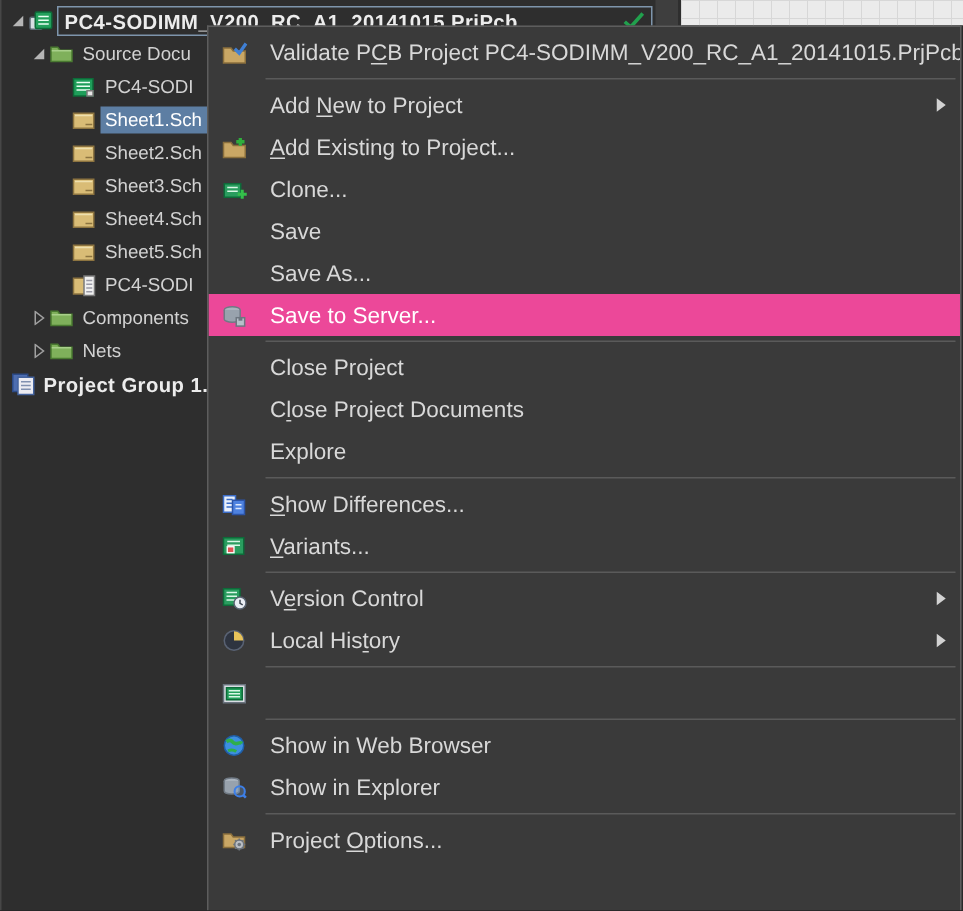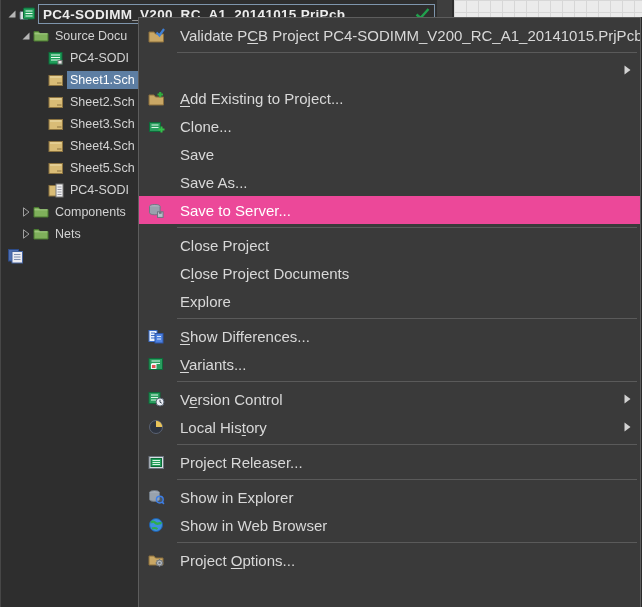--- a/index.html
+++ b/index.html
@@ -183,40 +183,42 @@
         <span class="tree-label">Nets</span>
       </div>
       <div class="tree-row bold" style="padding-left: 5px;">
         <span class="icon-slot">
           <svg width="17" height="16" viewBox="0 0 17 16">
             <rect x="1.5" y="1.5" width="10" height="11.5" fill="#4d6db0" stroke="#2c4a86"></rect>
             <rect x="5" y="3.5" width="10.5" height="11.5" fill="#ececf2" stroke="#44639e"></rect>
             <path d="M7 6.5h6.5M7 9h6.5M7 11.5h6.5" stroke="#8090b0"></path>
           </svg>
         </span>
+        <span class="tree-label">Project Group 1.</span>
       </div>
     </div>
   <div class="scroll-sliver"></div>
   <div class="grid-corner"></div>
   <div class="right-sliver"></div>
   <div class="context-menu">
       <div class="menu-item">
         <span class="mi-icon">
           <svg width="17" height="15" viewBox="0 0 17 15">
             <path d="M1 4h5l1.5 2H15.5v8H1z" fill="#c9a765" stroke="#8a6f3c"></path>
             <path d="M8.5 4.5l3 3L16 1" stroke="#3f7fd4" stroke-width="2.2" fill="none"></path>
           </svg>
         </span>
         <span class="mi-label"><span>Validate P</span><u>C</u><span>B Project PC4-SODIMM_V200_RC_A1_20141015.PrjPcb</span></span>
       </div>
       <div class="menu-sep">
         <div class="line"></div>
       </div>
       <div class="menu-item">
         <span class="mi-icon"></span>
+        <span class="mi-label"><span>Add </span><u>N</u><span>ew to Project</span></span>
         <span class="mi-arrow">
           <svg width="7" height="10" viewBox="0 0 7 10">
             <path d="M0.5 0.5l6 4.5-6 4.5z" fill="#d2d2d2"></path>
           </svg>
         </span>
       </div>
       <div class="menu-item">
         <span class="mi-icon">
           <svg width="17" height="15" viewBox="0 0 17 15">
             <path d="M1 4h5l1.5 2H15.5v8H1z" fill="#c9a765" stroke="#8a6f3c"></path>
@@ -330,46 +332,45 @@
         <div class="line"></div>
       </div>
       <div class="menu-item">
         <span class="mi-icon">
           <svg width="17" height="15" viewBox="0 0 17 15">
             <rect x="1" y="1.5" width="14.5" height="12" fill="#d9dde3" stroke="#6a737e"></rect>
             <rect x="3" y="3.5" width="10.5" height="8" fill="#23a05c" stroke="#0d6b39"></rect>
             <path d="M4.5 5.5h7.5M4.5 7.5h7.5M4.5 9.5h7.5" stroke="#d9f7e6"></path>
           </svg>
         </span>
-        <span class="mi-label">Project Releaser...</span>
-      </div>
-      <div class="menu-sep">
-        <div class="line"></div>
+      </div>
+      <div class="menu-sep">
+        <div class="line"></div>
+      </div>
+      <div class="menu-item">
+        <span class="mi-icon">
+          <svg width="16" height="16" viewBox="0 0 16 16">
+            <circle cx="8" cy="8" r="6.5" fill="#3d8fe0" stroke="#1f5fa8"></circle>
+            <path d="M3 5.5c1.5-1.2 3-1.2 4 .1s2.5 1.3 4 .8 2.3.3 2.3.3" stroke="#2fae4e" stroke-width="2.4" fill="none"></path>
+            <path d="M4 11.5c2-.9 4-.6 5.5.5" stroke="#2fae4e" stroke-width="2" fill="none"></path>
+          </svg>
+        </span>
+        <span class="mi-label">Show in Web Browser</span>
       </div>
       <div class="menu-item">
         <span class="mi-icon">
           <svg width="17" height="16" viewBox="0 0 17 16">
             <ellipse cx="6.5" cy="3.6" rx="5" ry="2" fill="#aab3bd" stroke="#707a85"></ellipse>
             <path d="M1.5 3.6v6.8c0 1.1 2.2 2 5 2s5-.9 5-2V3.6" fill="#98a2ad" stroke="#707a85"></path>
             <circle cx="11.8" cy="10.6" r="3.4" fill="rgba(120,170,230,0.25)" stroke="#3d7fe8" stroke-width="1.4"></circle>
             <path d="M14.1 13l1.8 1.8" stroke="#3d7fe8" stroke-width="1.7"></path>
           </svg>
         </span>
         <span class="mi-label">Show in Explorer</span>
       </div>
-      <div class="menu-item">
-        <span class="mi-icon">
-          <svg width="16" height="16" viewBox="0 0 16 16">
-            <circle cx="8" cy="8" r="6.5" fill="#3d8fe0" stroke="#1f5fa8"></circle>
-            <path d="M3 5.5c1.5-1.2 3-1.2 4 .1s2.5 1.3 4 .8 2.3.3 2.3.3" stroke="#2fae4e" stroke-width="2.4" fill="none"></path>
-            <path d="M4 11.5c2-.9 4-.6 5.5.5" stroke="#2fae4e" stroke-width="2" fill="none"></path>
-          </svg>
-        </span>
-        <span class="mi-label">Show in Web Browser</span>
-      </div>
       <div class="menu-sep">
         <div class="line"></div>
       </div>
       <div class="menu-item">
         <span class="mi-icon">
           <svg width="17" height="16" viewBox="0 0 17 16">
             <path d="M1 4h5l1.5 2H15v7H1z" fill="#c9a765" stroke="#8a6f3c"></path>
             <circle cx="11.5" cy="11" r="3" fill="#b9bec4" stroke="#6d747c"></circle>
             <circle cx="11.5" cy="11" r="1.2" fill="#6d747c"></circle>
             <path d="M11.5 7v1.2M11.5 13.8V15M7.5 11h1.2M14.3 11h1.2M8.7 8.2l.9.9M13.4 12.9l.9.9M14.3 8.2l-.9.9M8.7 13.8l.9-.9" stroke="#6d747c"></path>

